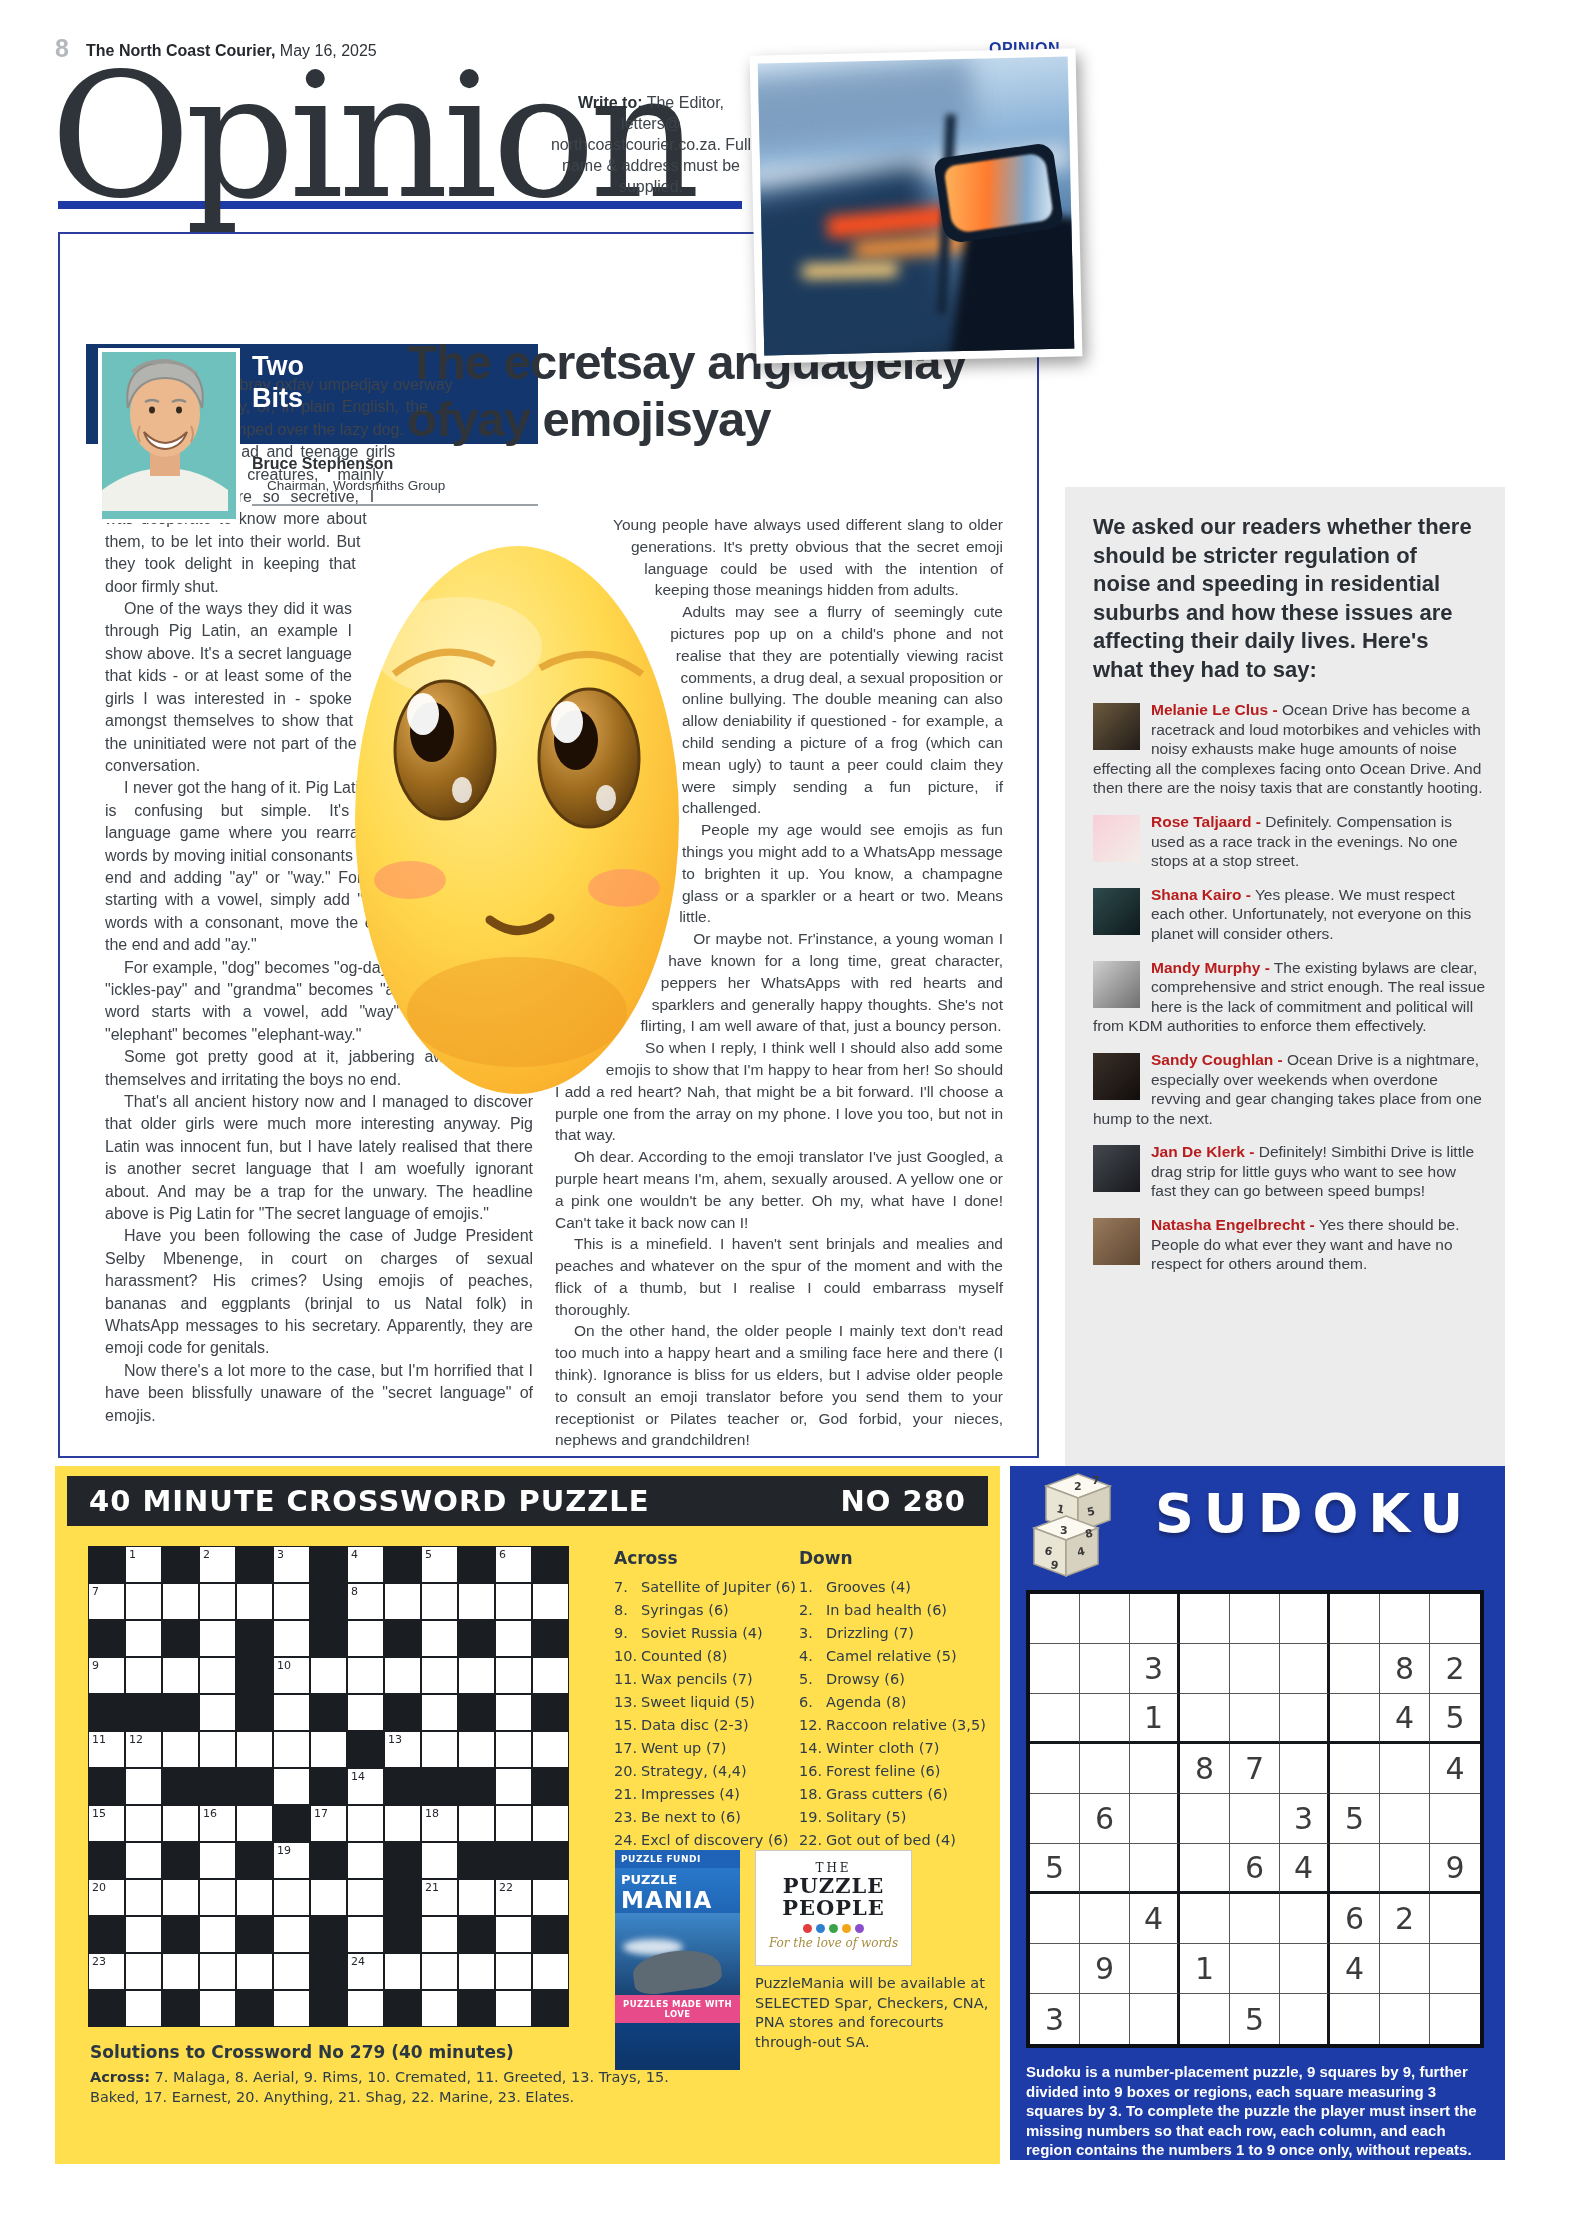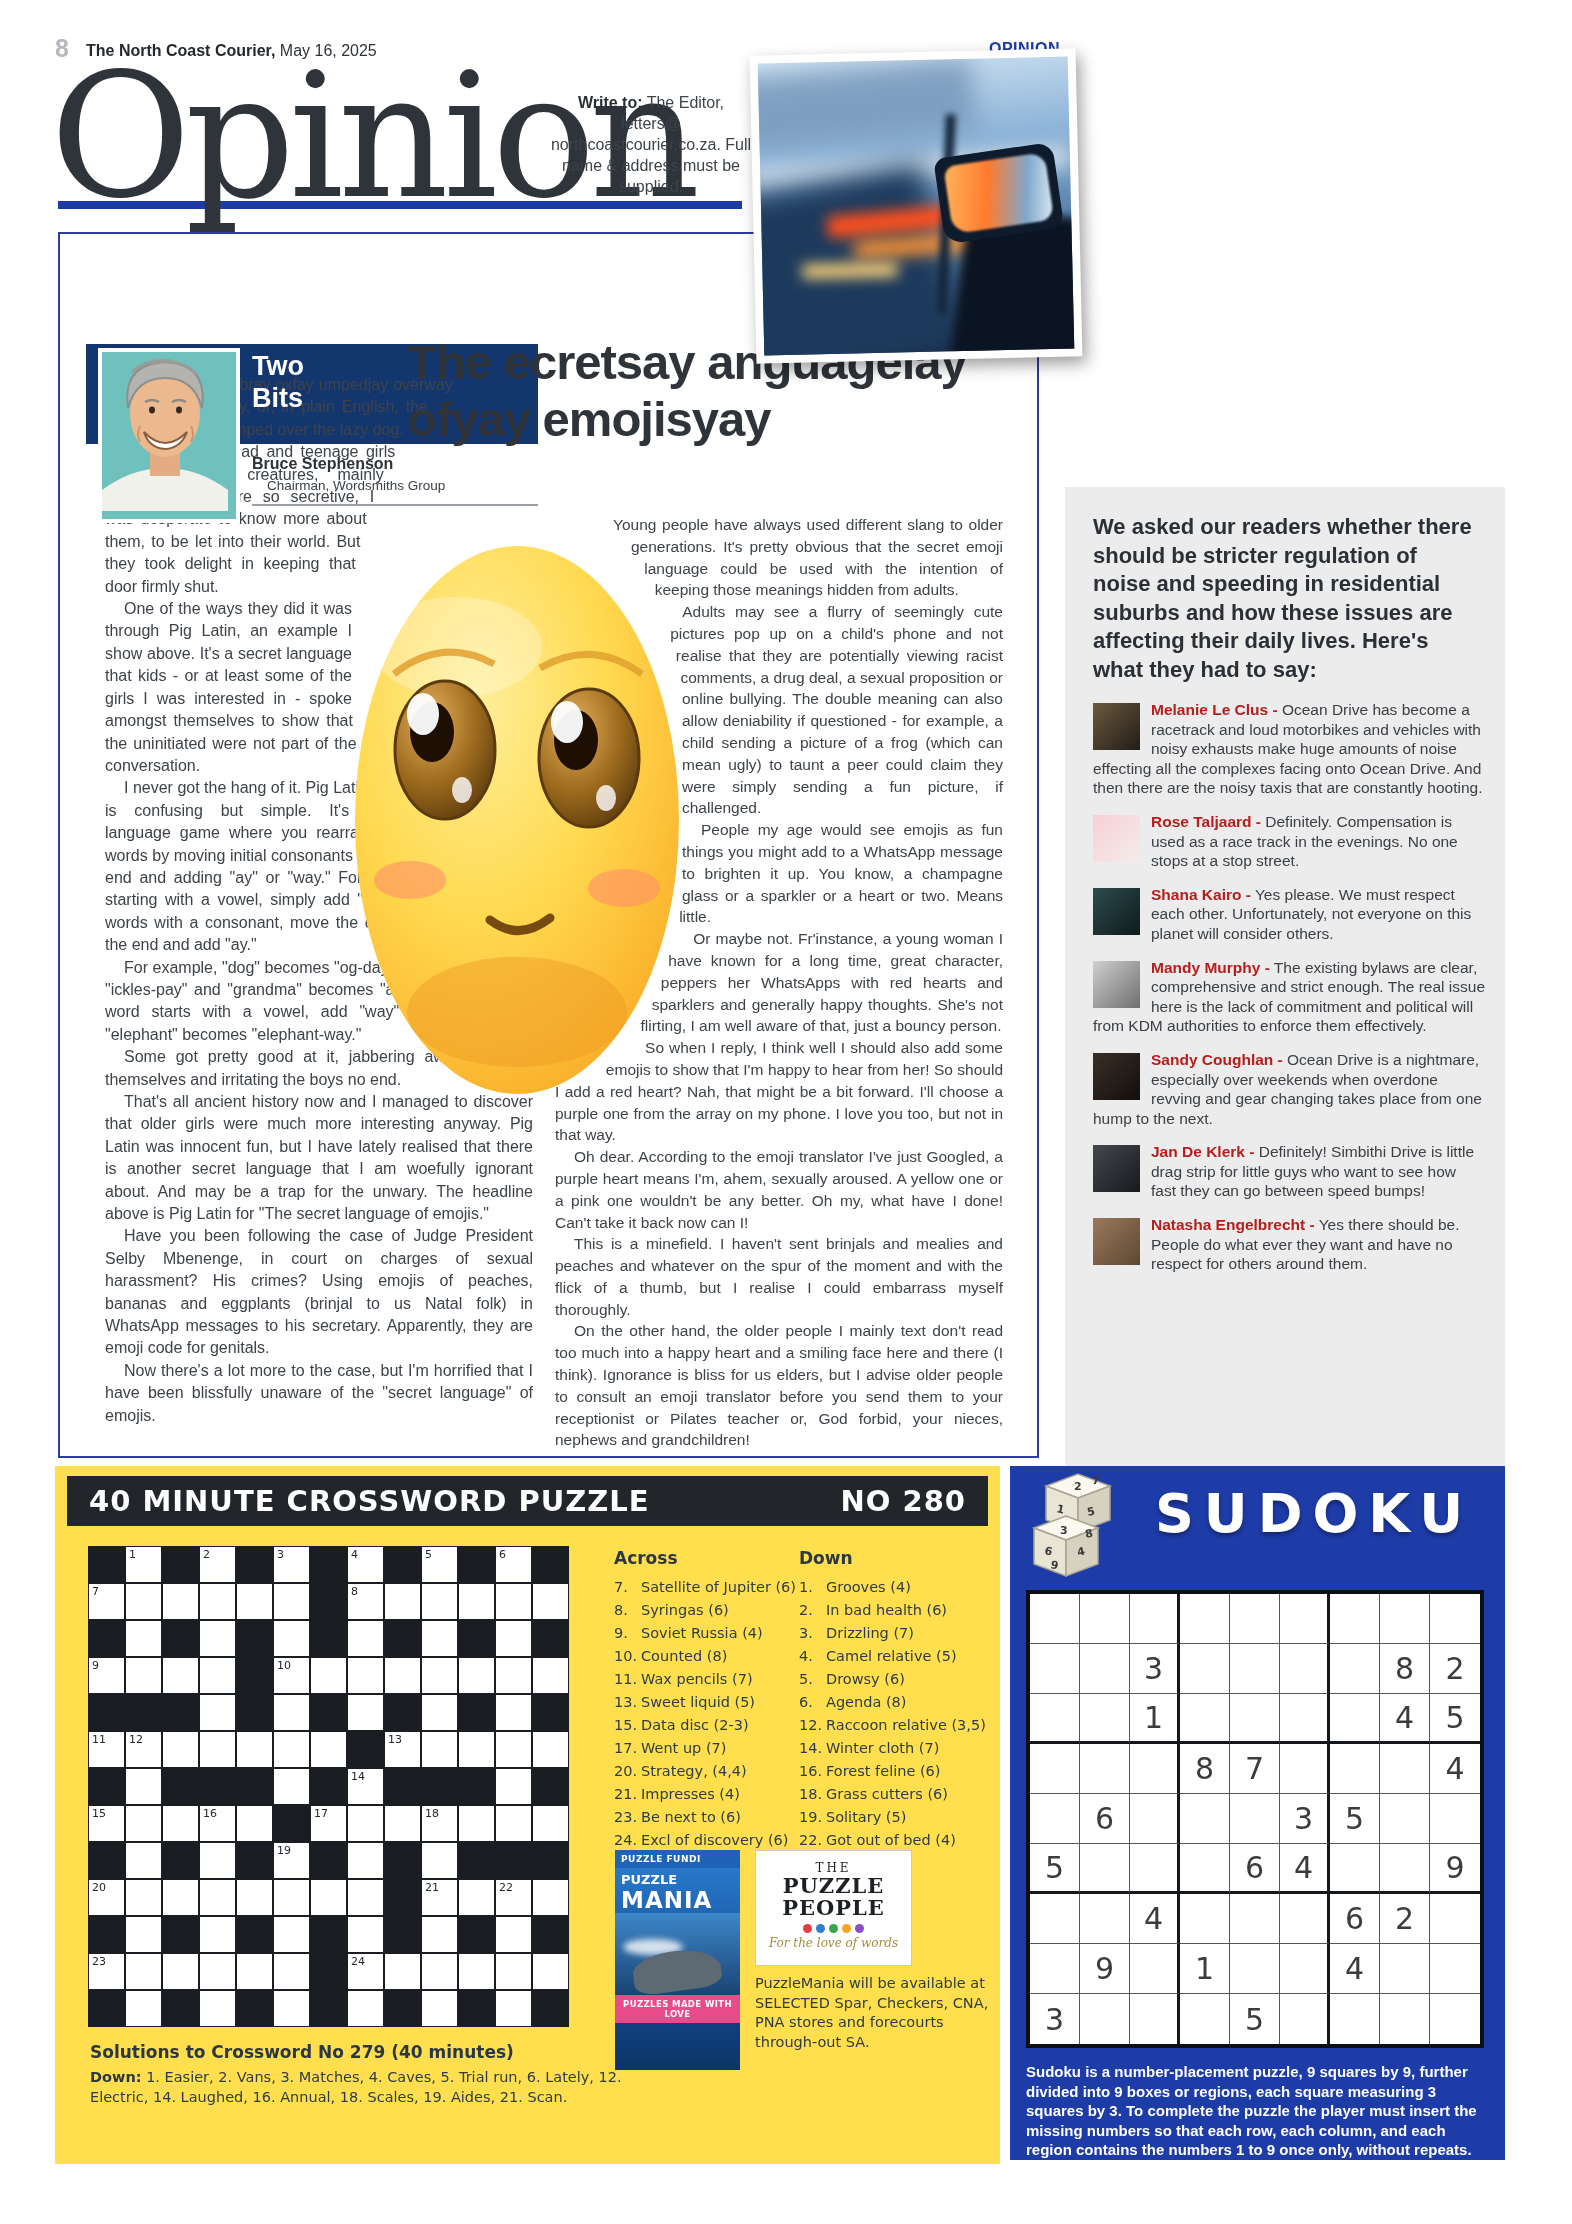--- a/index.html
+++ b/index.html
@@ -577,21 +577,21 @@
         <i style="background:#3aa348"></i>
         <i style="background:#f2a71b"></i>
         <i style="background:#8b4fc9"></i>
       </div>
       <div class="tag">For the love of words</div>
     </div>
     <div class="abs avail">PuzzleMania will be available at SELECTED Spar, Checkers, CNA, PNA stores and forecourts through-out SA.</div>
 
     <div class="abs sols">
       <h3>Solutions to Crossword No 279 (40 minutes)</h3>
-      <p><b>Down:</b> <span>1. Easier, 2. Vans, 3. Matches, 4. Caves, 5. Trial run, 6. Lately, 12. Electric, 14. Laughed, 16. Annual, 18. Scales, 19. Aides, 21. Scan.</span></p>
+      <p><b>Across:</b> <span>7. Malaga, 8. Aerial, 9. Rims, 10. Cremated, 11. Greeted, 13. Trays, 15. Baked, 17. Earnest, 20. Anything, 21. Shag, 22. Marine, 23. Elates.</span></p>
     </div>
   </div>
 
   <div class="abs sudoku">
     <div class="abs dice">
       <svg width="118" height="124" viewBox="0 0 118 124">
         <g stroke="#a9a394" stroke-width="1.5">
           <polygon points="30,20 62,8 94,20 62,32" fill="#fcfaf0"></polygon>
           <polygon points="30,20 62,32 62,66 30,54" fill="#e9e5d5"></polygon>
           <polygon points="94,20 62,32 62,66 94,54" fill="#d7d2bf"></polygon>

